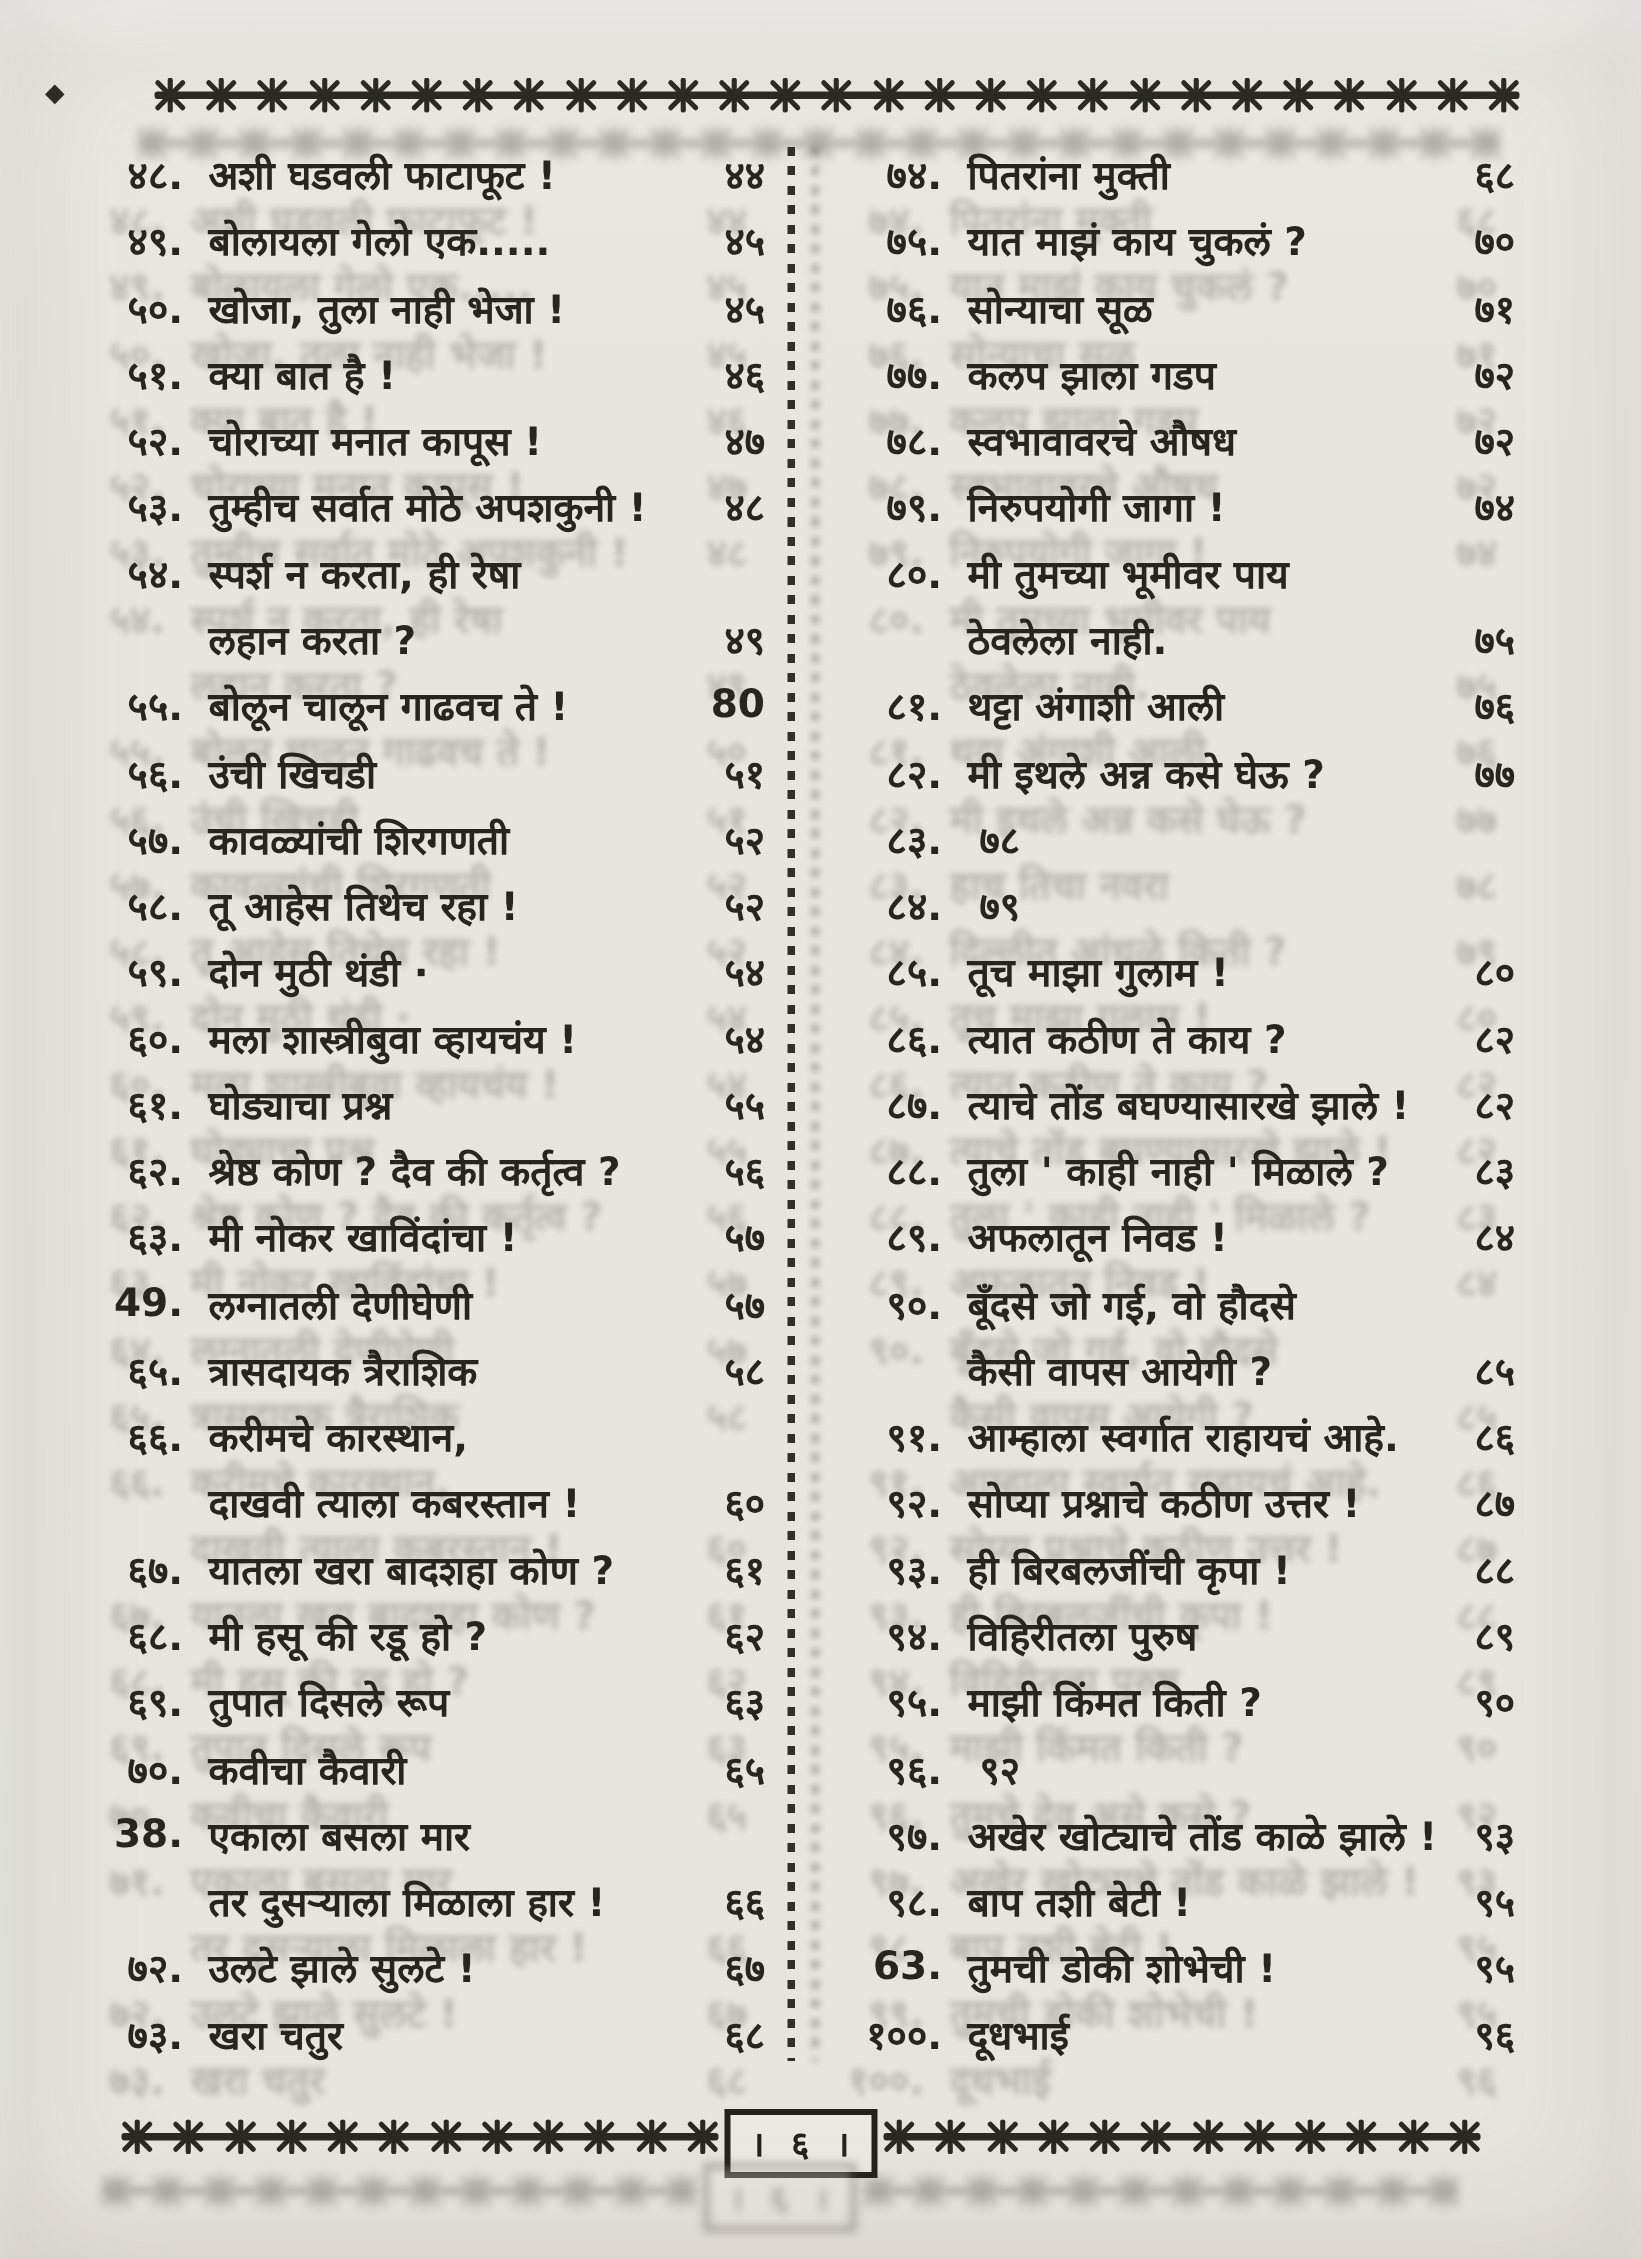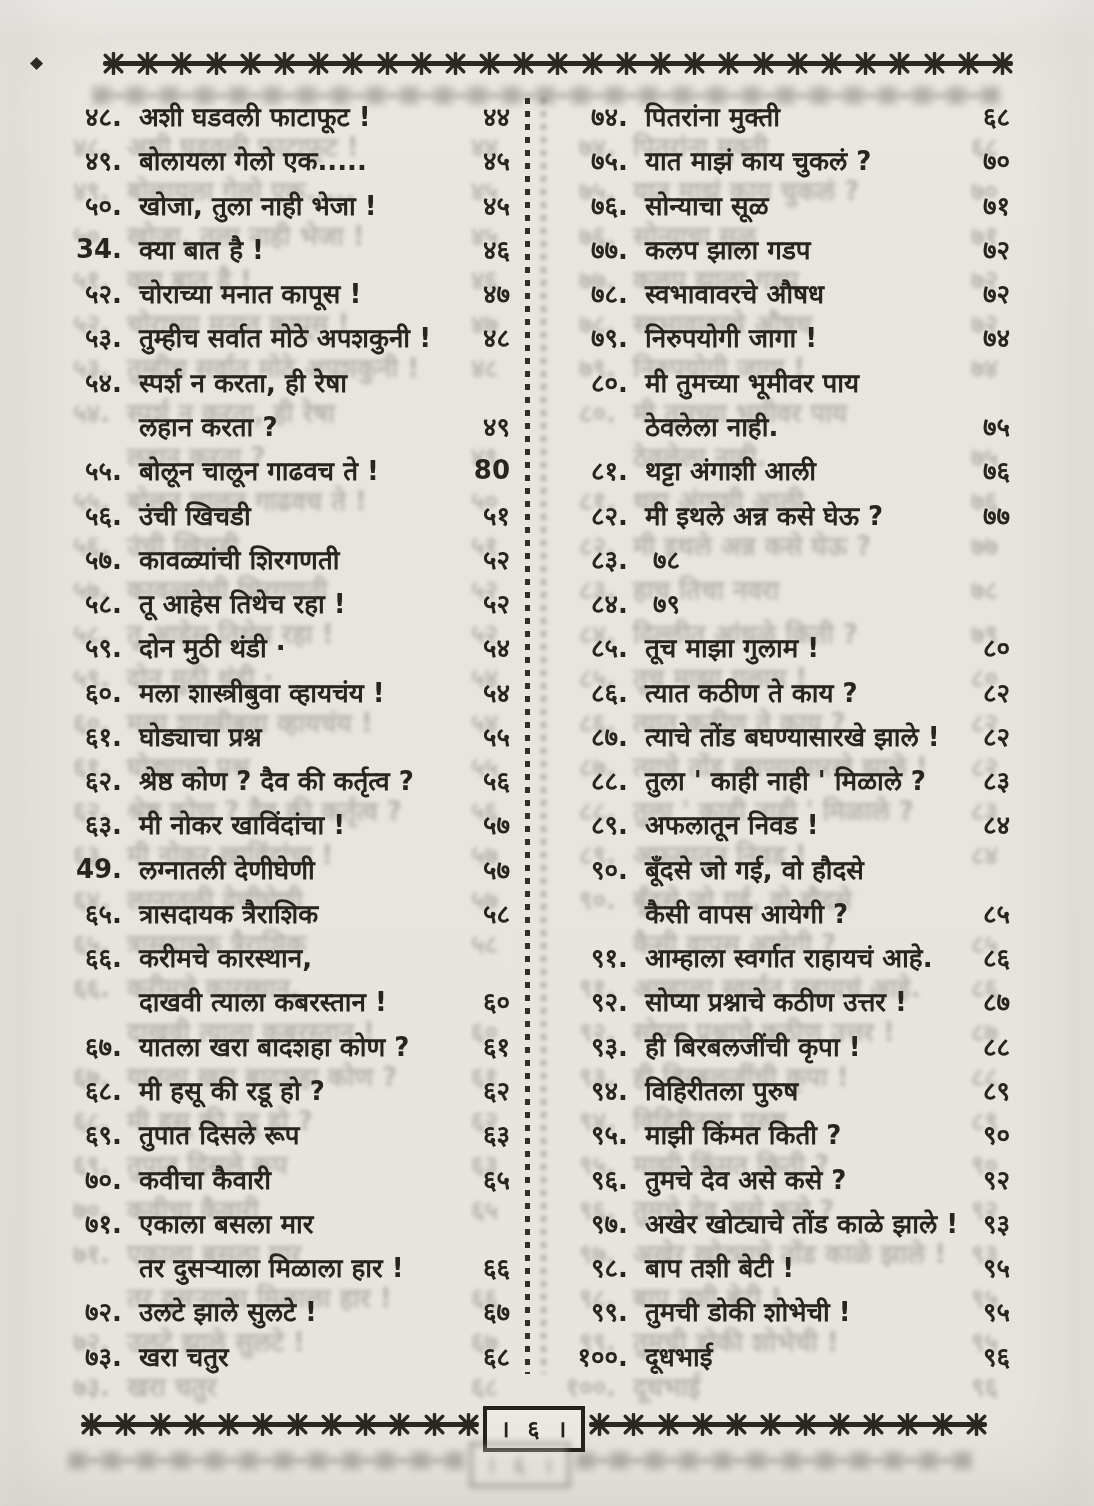--- a/index.html
+++ b/index.html
@@ -613,21 +613,21 @@
             <span class="page">४५</span>
           </div>
         </div>
         <div class="row">
           <div class="row-ghost">
             <span class="num">५१.</span>
             <span class="title">क्या बात है !</span>
             <span class="page">४६</span>
           </div>
           <div class="row-main">
-            <span class="num">34.</span>
+            <span class="num">५१.</span>
             <span class="title">क्या बात है !</span>
             <span class="page">४६</span>
           </div>
         </div>
         <div class="row">
           <div class="row-ghost">
             <span class="num">५२.</span>
             <span class="title">चोराच्या मनात कापूस !</span>
             <span class="page">४७</span>
           </div>
@@ -877,21 +877,21 @@
             <span class="page">६५</span>
           </div>
         </div>
         <div class="row">
           <div class="row-ghost">
             <span class="num">७१.</span>
             <span class="title">एकाला बसला मार</span>
             <span class="page"></span>
           </div>
           <div class="row-main">
-            <span class="num">७१.</span>
+            <span class="num">38.</span>
             <span class="title">एकाला बसला मार</span>
             <span class="page"></span>
           </div>
         </div>
         <div class="row cont">
           <div class="row-ghost">
             <span class="num"></span>
             <span class="title">तर दुसऱ्याला मिळाला हार !</span>
             <span class="page">६६</span>
           </div>
@@ -1218,21 +1218,20 @@
           </div>
         </div>
         <div class="row">
           <div class="row-ghost">
             <span class="num">९६.</span>
             <span class="title">तुमचे देव असे कसे ?</span>
             <span class="page">९२</span>
           </div>
           <div class="row-main">
             <span class="num">९६.</span>
-            <span class="title">तुमचे देव असे कसे ?</span>
             <span class="page">९२</span>
           </div>
         </div>
         <div class="row">
           <div class="row-ghost">
             <span class="num">९७.</span>
             <span class="title">अखेर खोट्याचे तोंड काळे झाले !</span>
             <span class="page">९३</span>
           </div>
           <div class="row-main">
@@ -1253,21 +1252,21 @@
             <span class="page">९५</span>
           </div>
         </div>
         <div class="row">
           <div class="row-ghost">
             <span class="num">९९.</span>
             <span class="title">तुमची डोकी शोभेची !</span>
             <span class="page">९५</span>
           </div>
           <div class="row-main">
-            <span class="num">९९.</span>
+            <span class="num">63.</span>
             <span class="title">तुमची डोकी शोभेची !</span>
             <span class="page">९५</span>
           </div>
         </div>
         <div class="row">
           <div class="row-ghost">
             <span class="num">१००.</span>
             <span class="title">दूधभाई</span>
             <span class="page">९६</span>
           </div>

